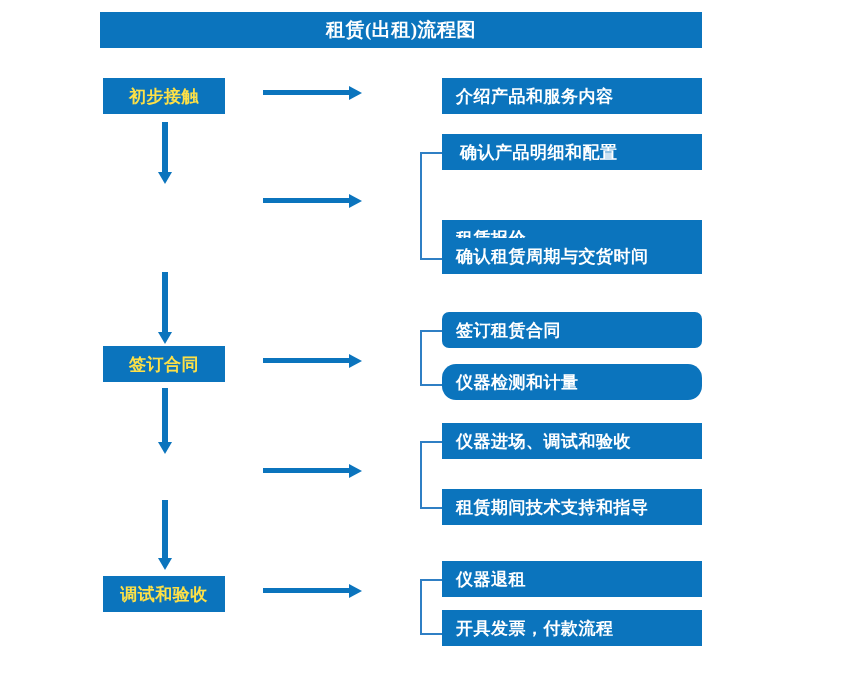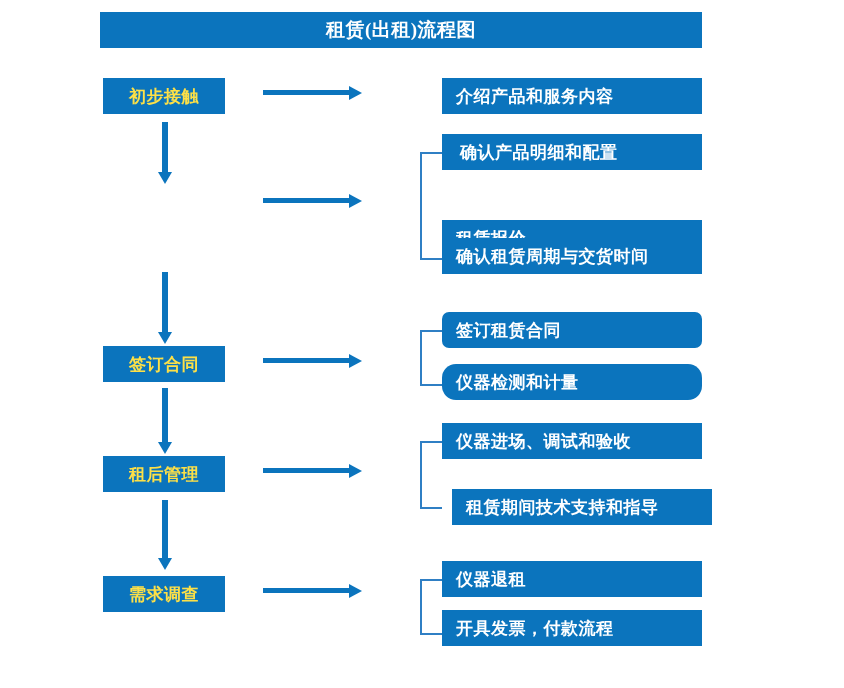--- a/index.html
+++ b/index.html
@@ -176,38 +176,37 @@
   <div class="bracket" style="top:330px; height:56px;"></div>
 
   <div class="detail-box" style="top:312px;border-radius:7px;">签订租赁合同</div>
   <div class="detail-box" style="top:364px;border-radius:14px;">仪器检测和计量</div>
 
   <div class="v-arrow" style="top:388px; height:66px;">
     <div class="shaft" style="height:54px;"></div>
     <div class="head" style="top:54px;"></div>
   </div>
 
-  <div class="stage-box" style="top:456px;">租后管理</div>
 
   <div class="h-arrow" style="top:463px;">
     <div class="shaft"></div>
     <div class="head"></div>
   </div>
 
   <div class="bracket" style="top:441px; height:68px;"></div>
 
   <div class="detail-box" style="top:423px;">仪器进场、调试和验收</div>
-  <div class="detail-box" style="top:489px;margin-left:10px;">租赁期间技术支持和指导</div>
+  <div class="detail-box" style="top:489px;">租赁期间技术支持和指导</div>
 
   <div class="v-arrow" style="top:500px; height:70px;">
     <div class="shaft" style="height:58px;"></div>
     <div class="head" style="top:58px;"></div>
   </div>
 
-  <div class="stage-box" style="top:576px;">需求调查</div>
+  <div class="stage-box" style="top:576px;">调试和验收</div>
 
   <div class="h-arrow" style="top:583px;">
     <div class="shaft"></div>
     <div class="head"></div>
   </div>
 
   <div class="bracket" style="top:579px; height:56px;"></div>
 
   <div class="detail-box" style="top:561px;">仪器退租</div>
   <div class="detail-box" style="top:610px;">开具发票，付款流程</div>

